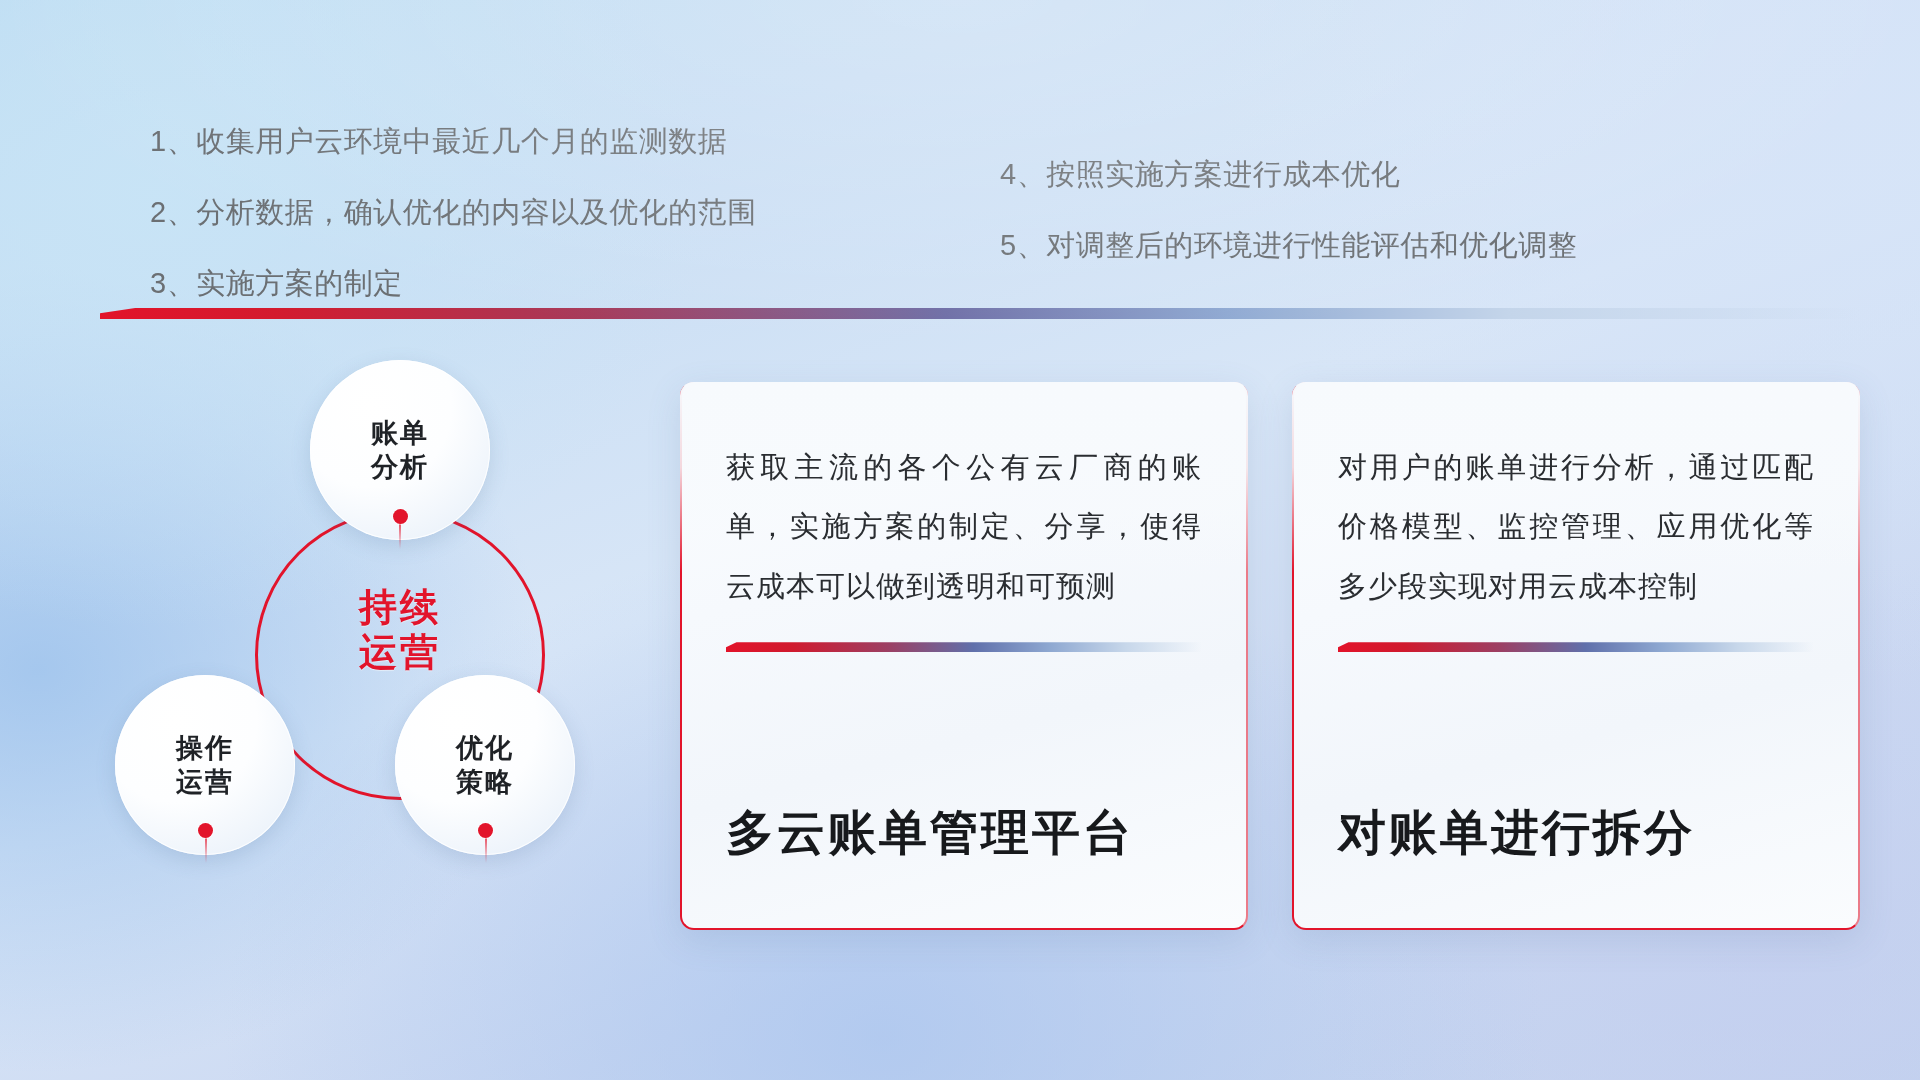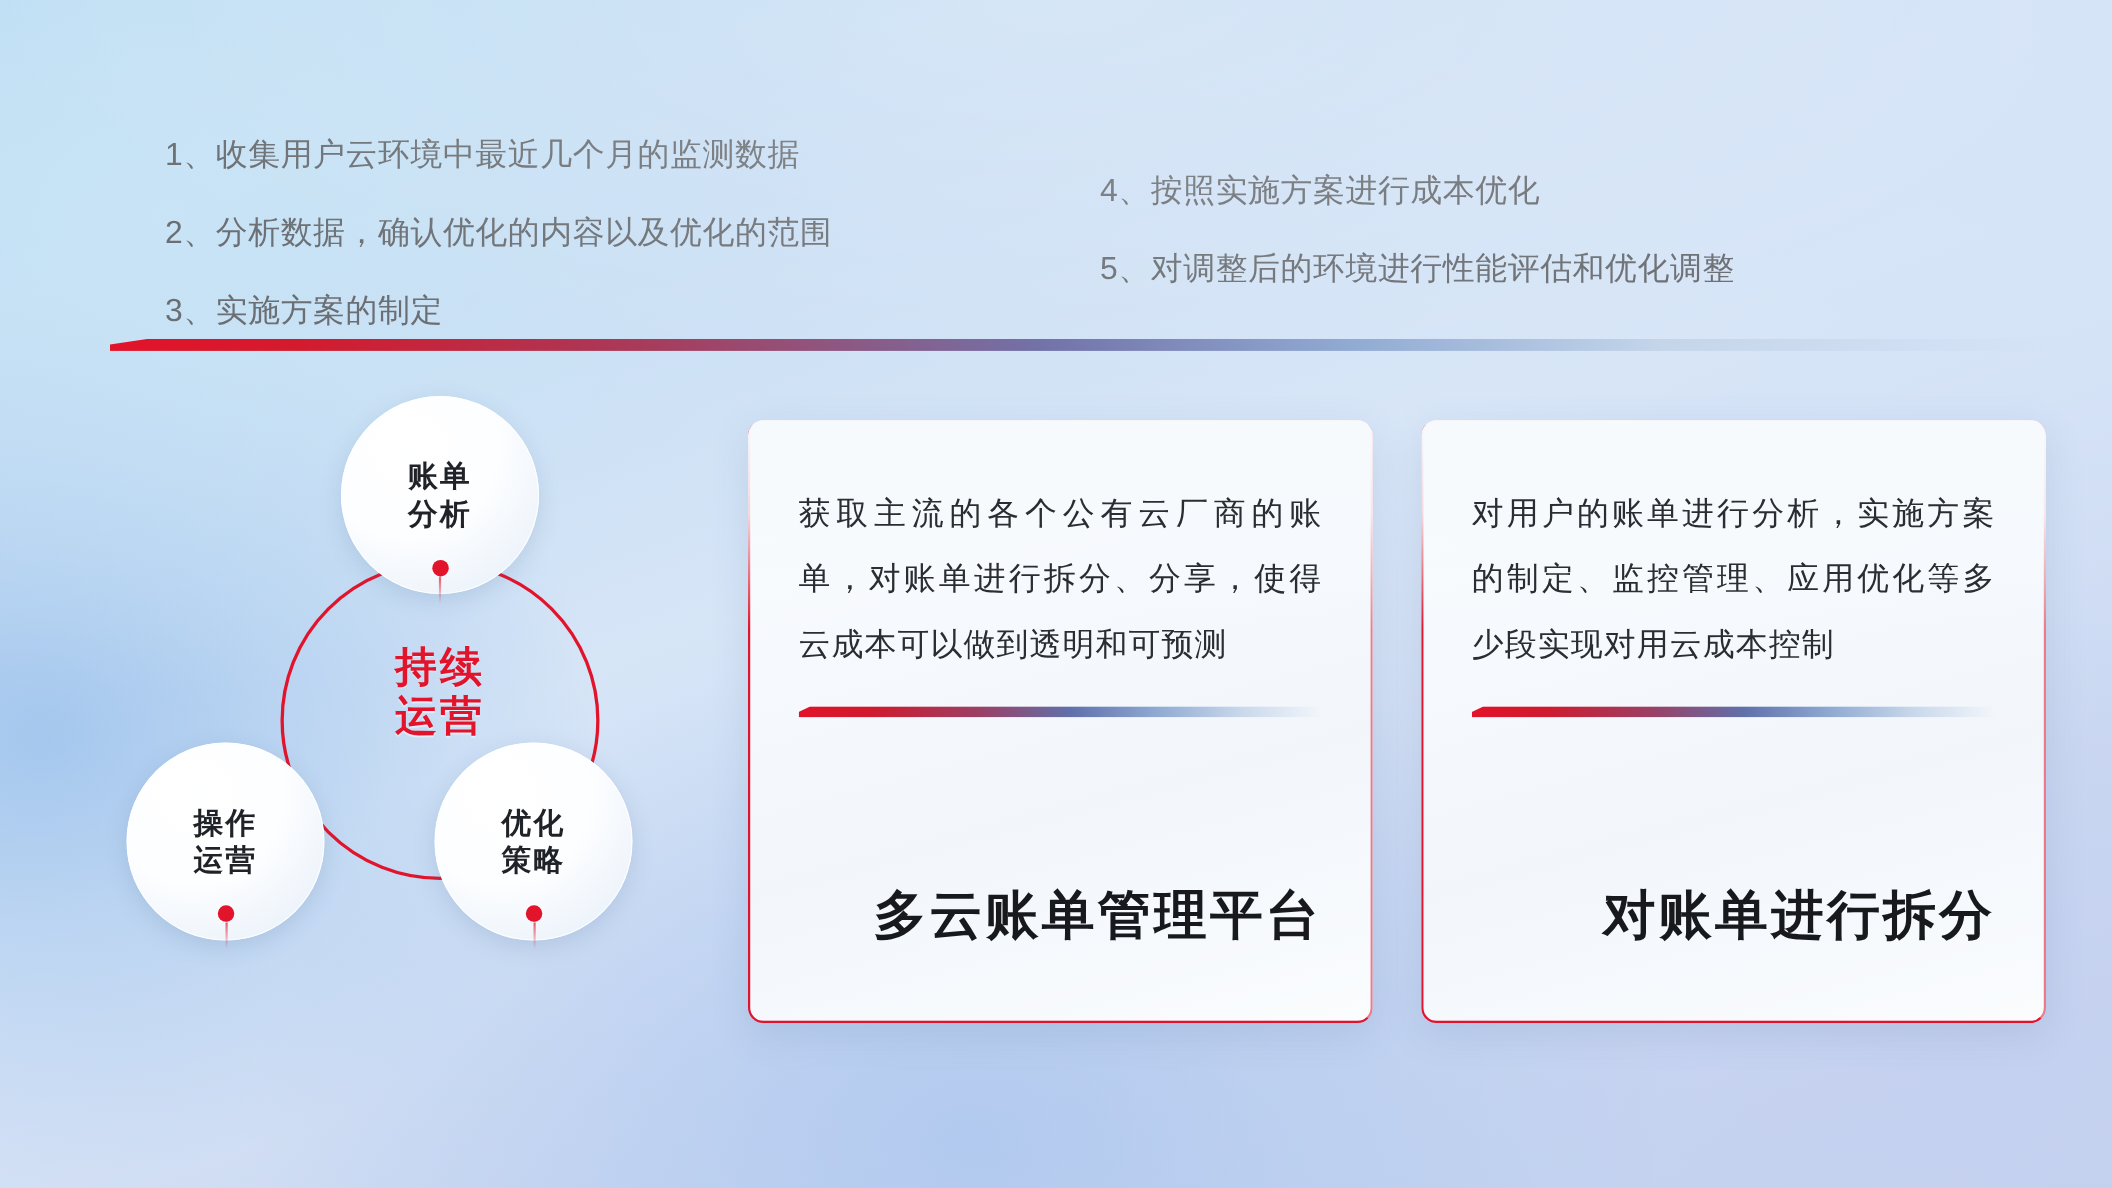--- a/index.html
+++ b/index.html
@@ -99,21 +99,21 @@
   }
   .card-rule {
     position: relative; z-index: 2;
     margin-top: 26px; height: 10px; width: 100%;
     background: linear-gradient(90deg, #e2132a 0%, #d01a2e 14%, #9c3f63 34%, #6070ab 52%, #8ea8d1 68%, #c7d7ea 84%, rgba(213,227,242,0) 100%);
     clip-path: polygon(0 50%, 2.2% 0, 100% 0, 100% 100%, 0 100%);
   }
   .card-title {
     position: relative; z-index: 2;
     margin-top: auto; padding-bottom: 28px;
-    color: #17191c; font-weight: 700; font-size: 48px; letter-spacing: 3px; line-height: 1.1; text-align: right;
+    color: #17191c; font-weight: 700; font-size: 48px; letter-spacing: 3px; line-height: 1.1;
   }
 </style>
 </head>
 <body>
 
 <div id="slide">
 
   <div class="steps steps-left">
     <div class="step">1、收集用户云环境中最近几个月的监测数据</div>
     <div class="step">2、分析数据，确认优化的内容以及优化的范围</div>
@@ -155,24 +155,24 @@
 
     <div class="tail tail-top"></div>
     <div class="tail tail-bl"></div>
     <div class="tail tail-br"></div>
     <div class="dot dot-top"></div>
     <div class="dot dot-bl"></div>
     <div class="dot dot-br"></div>
   </div>
 
   <div class="card card-1">
-    <div class="card-body">获取主流的各个公有云厂商的账单，对账单进行拆分、分享，使得云成本可以做到透明和可预测</div>
+    <div class="card-body">获取主流的各个公有云厂商的账单，实施方案的制定、分享，使得云成本可以做到透明和可预测</div>
     <div class="card-rule"></div>
     <div class="card-title">多云账单管理平台</div>
   </div>
 
   <div class="card card-2">
-    <div class="card-body">对用户的账单进行分析，实施方案的制定、监控管理、应用优化等多少段实现对用云成本控制</div>
+    <div class="card-body">对用户的账单进行分析，通过匹配价格模型、监控管理、应用优化等多少段实现对用云成本控制</div>
     <div class="card-rule"></div>
     <div class="card-title">对账单进行拆分</div>
   </div>
 
 </div>
 
 </body></html>

